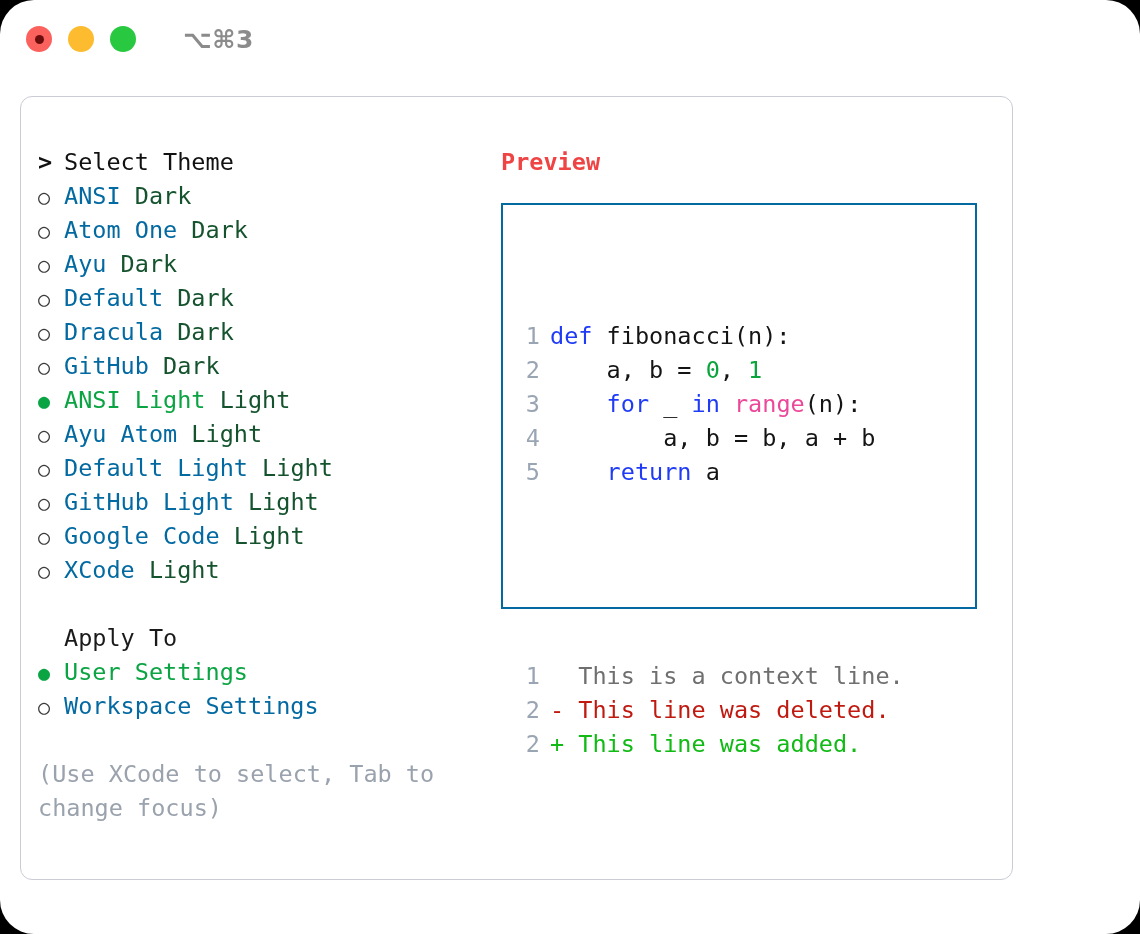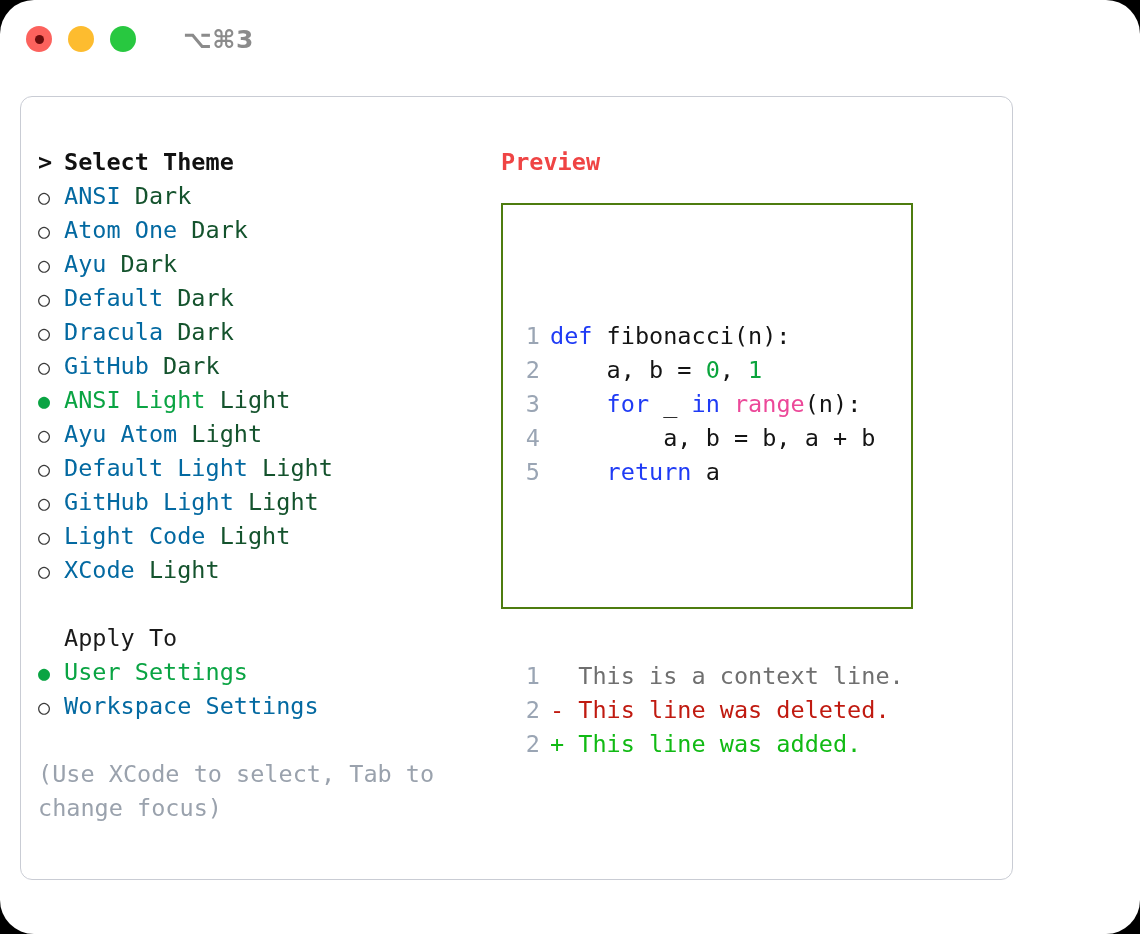--- a/index.html
+++ b/index.html
@@ -115,21 +115,21 @@
   }
   .marker.caret {
     color: #111111;
     font-weight: bold;
     font-size: 23.5px;
   }
   .marker.filled { color: #0aa443; font-size: 20px; }
 
   .header-line .label {
     color: #111111;
-    font-weight: bold;
+    font-weight: normal;
   }
   .item-name { color: #0369a1; }
   .item-name.sel { color: #0aa443; }
   .item-kind { color: #14532d; }
 
   .section-gap { height: 34px; }
 
   .apply-header {
     display: flex;
     height: 34px;
@@ -159,23 +159,23 @@
   }
   .preview-title {
     color: #ef4444;
     font-size: 23.5px;
     font-weight: bold;
     line-height: 34px;
     height: 34px;
   }
   .preview-box {
     margin-top: 24px;
-    width: 412px;
+    width: 476px;
     height: 406px;
-    border: 2px solid #4d7c0f;
+    border: 2px solid #0369a1;
     box-sizing: border-box;
     background: #ffffff;
     position: relative;
   }
   .code {
     position: absolute;
     left: 13px;
     top: 46px;
     font-size: 23.5px;
     line-height: 34px;
@@ -227,21 +227,21 @@
             <div class="list-line"><span class="marker">○</span><span class="item-name">ANSI</span><span> </span><span class="item-kind">Dark</span></div>
             <div class="list-line"><span class="marker">○</span><span class="item-name">Atom One</span><span> </span><span class="item-kind">Dark</span></div>
             <div class="list-line"><span class="marker">○</span><span class="item-name">Ayu</span><span> </span><span class="item-kind">Dark</span></div>
             <div class="list-line"><span class="marker">○</span><span class="item-name">Default</span><span> </span><span class="item-kind">Dark</span></div>
             <div class="list-line"><span class="marker">○</span><span class="item-name">Dracula</span><span> </span><span class="item-kind">Dark</span></div>
             <div class="list-line"><span class="marker">○</span><span class="item-name">GitHub</span><span> </span><span class="item-kind">Dark</span></div>
             <div class="list-line"><span class="marker filled">●</span><span class="item-name sel">ANSI Light</span><span> </span><span class="item-kind">Light</span></div>
             <div class="list-line"><span class="marker">○</span><span class="item-name">Ayu Atom</span><span> </span><span class="item-kind">Light</span></div>
             <div class="list-line"><span class="marker">○</span><span class="item-name">Default Light</span><span> </span><span class="item-kind">Light</span></div>
             <div class="list-line"><span class="marker">○</span><span class="item-name">GitHub Light</span><span> </span><span class="item-kind">Light</span></div>
-            <div class="list-line"><span class="marker">○</span><span class="item-name">Light Code</span><span> </span><span class="item-kind">Light</span></div>
+            <div class="list-line"><span class="marker">○</span><span class="item-name">Google Code</span><span> </span><span class="item-kind">Light</span></div>
             <div class="list-line"><span class="marker">○</span><span class="item-name">XCode</span><span> </span><span class="item-kind">Light</span></div>
           </div>
 
         <div class="section-gap"></div>
 
         <div class="apply-header">
           <span class="label">Apply To</span>
         </div>
 
         <div id="apply-items">

